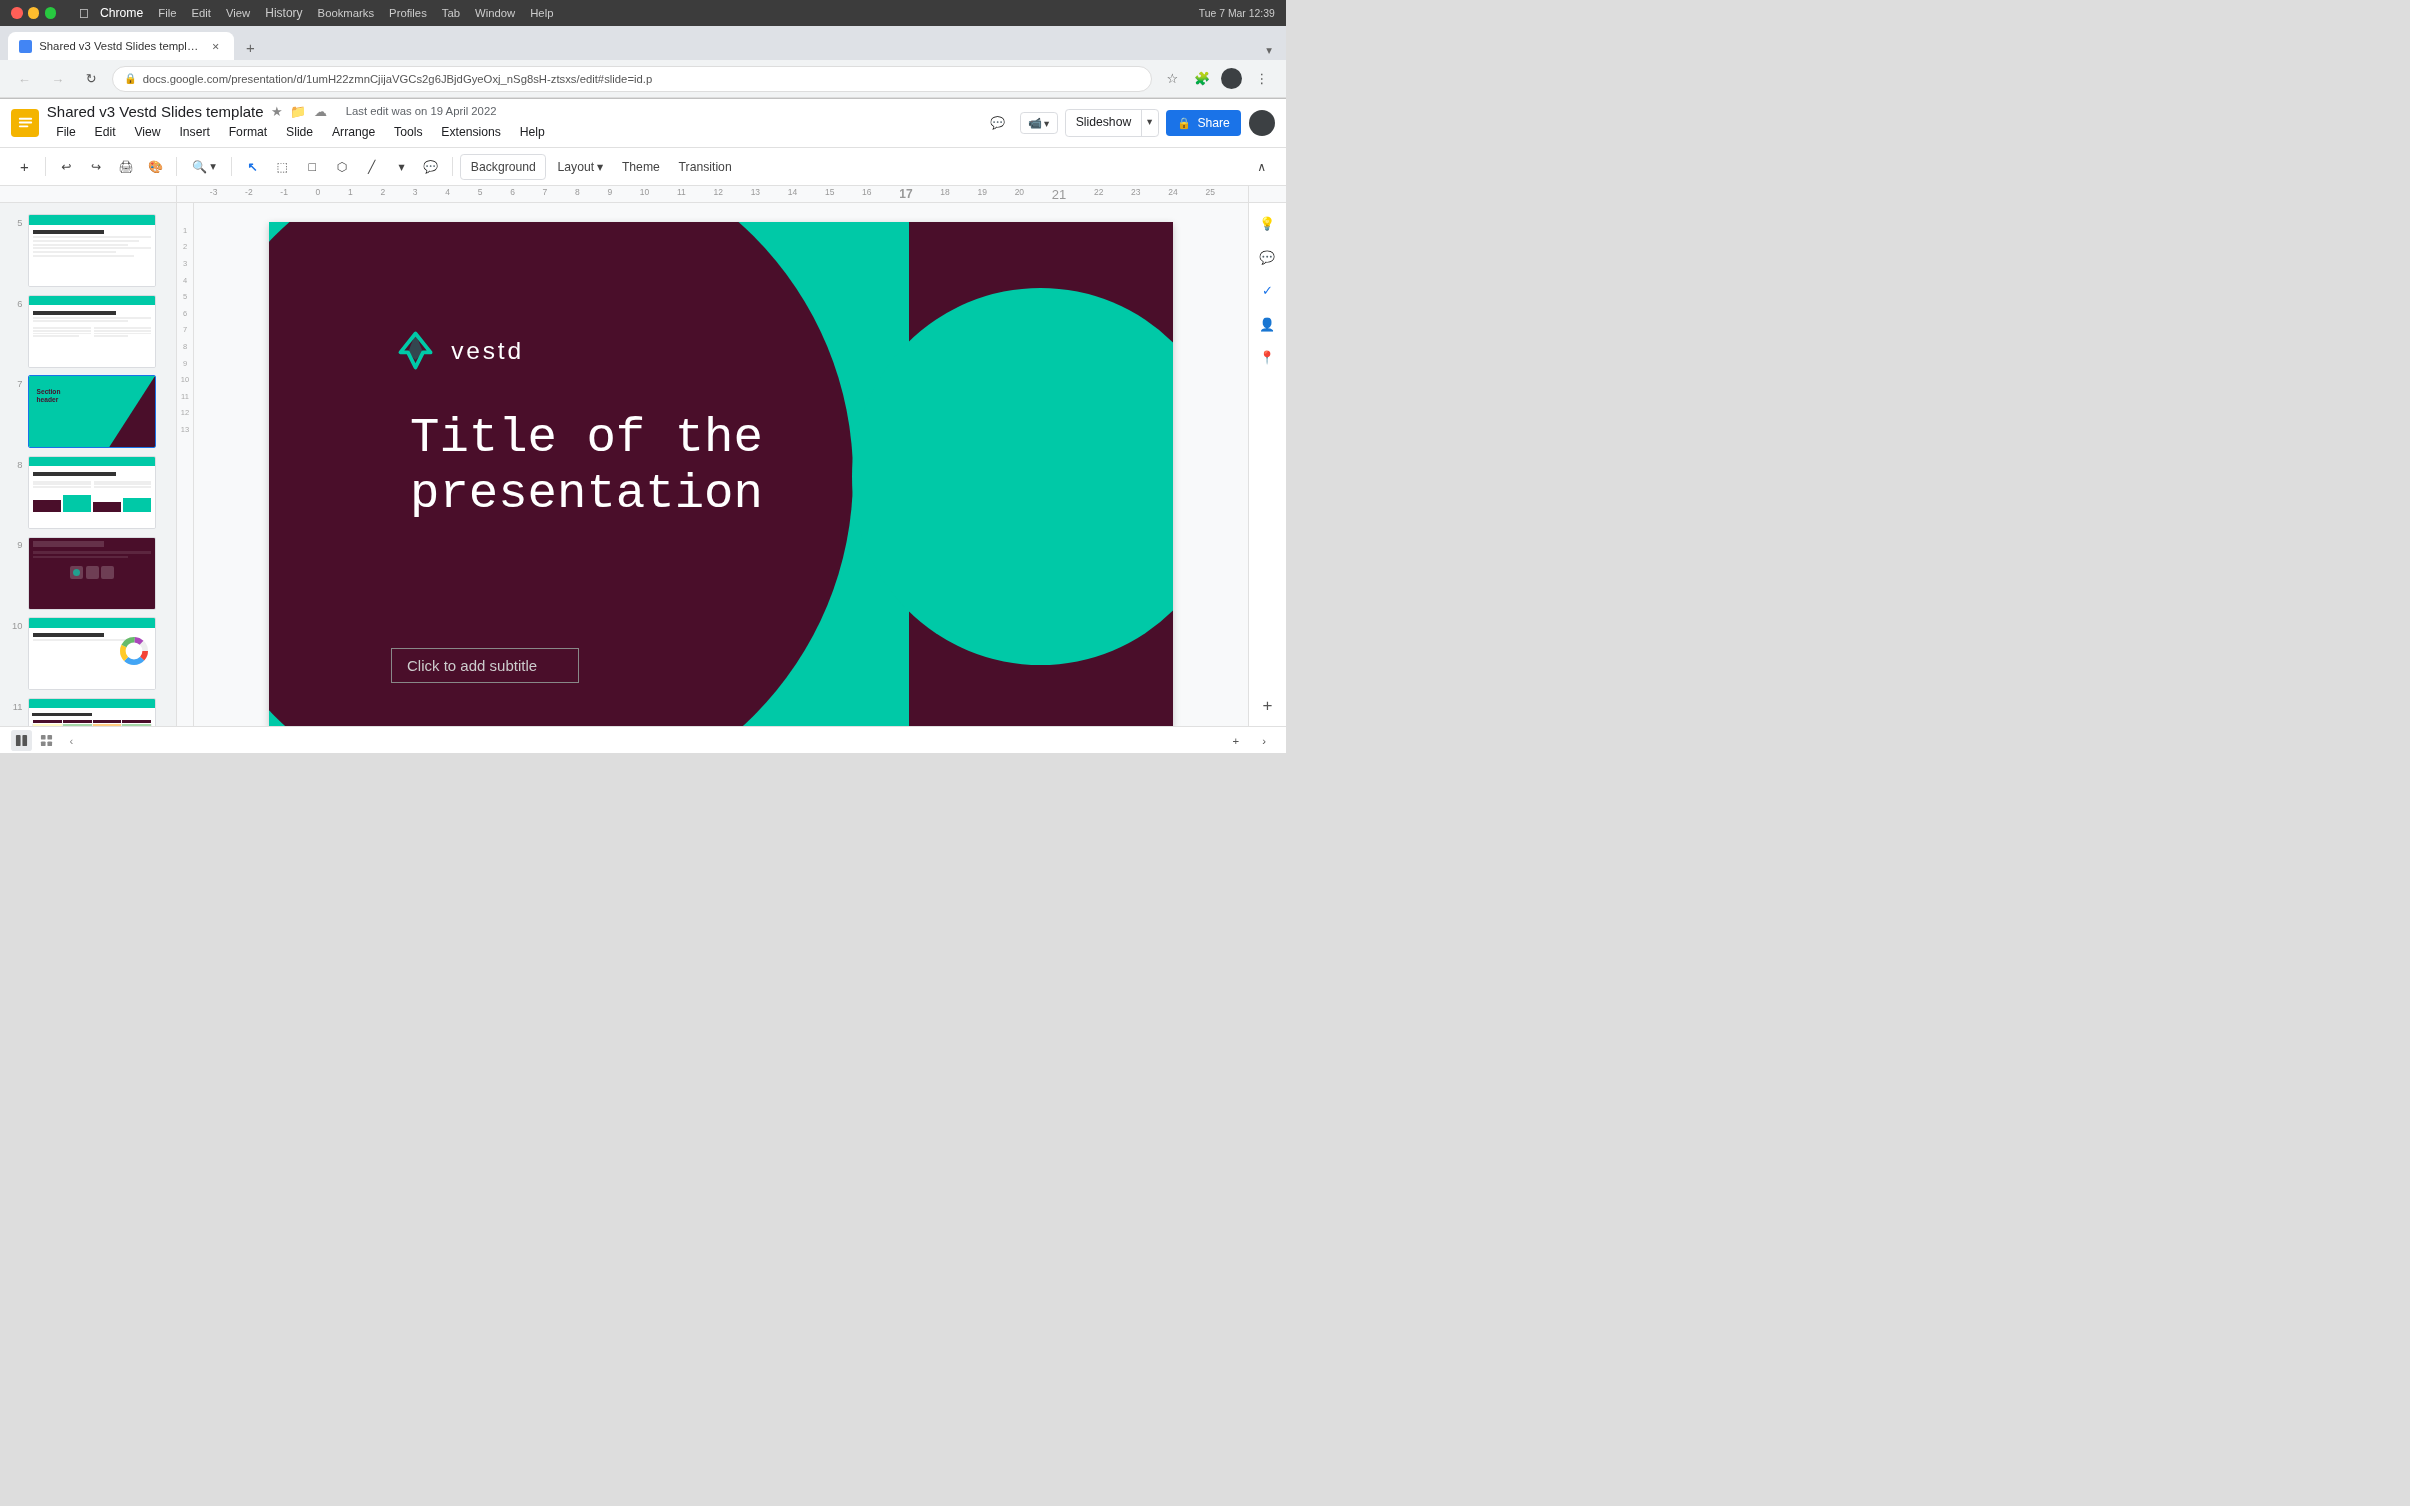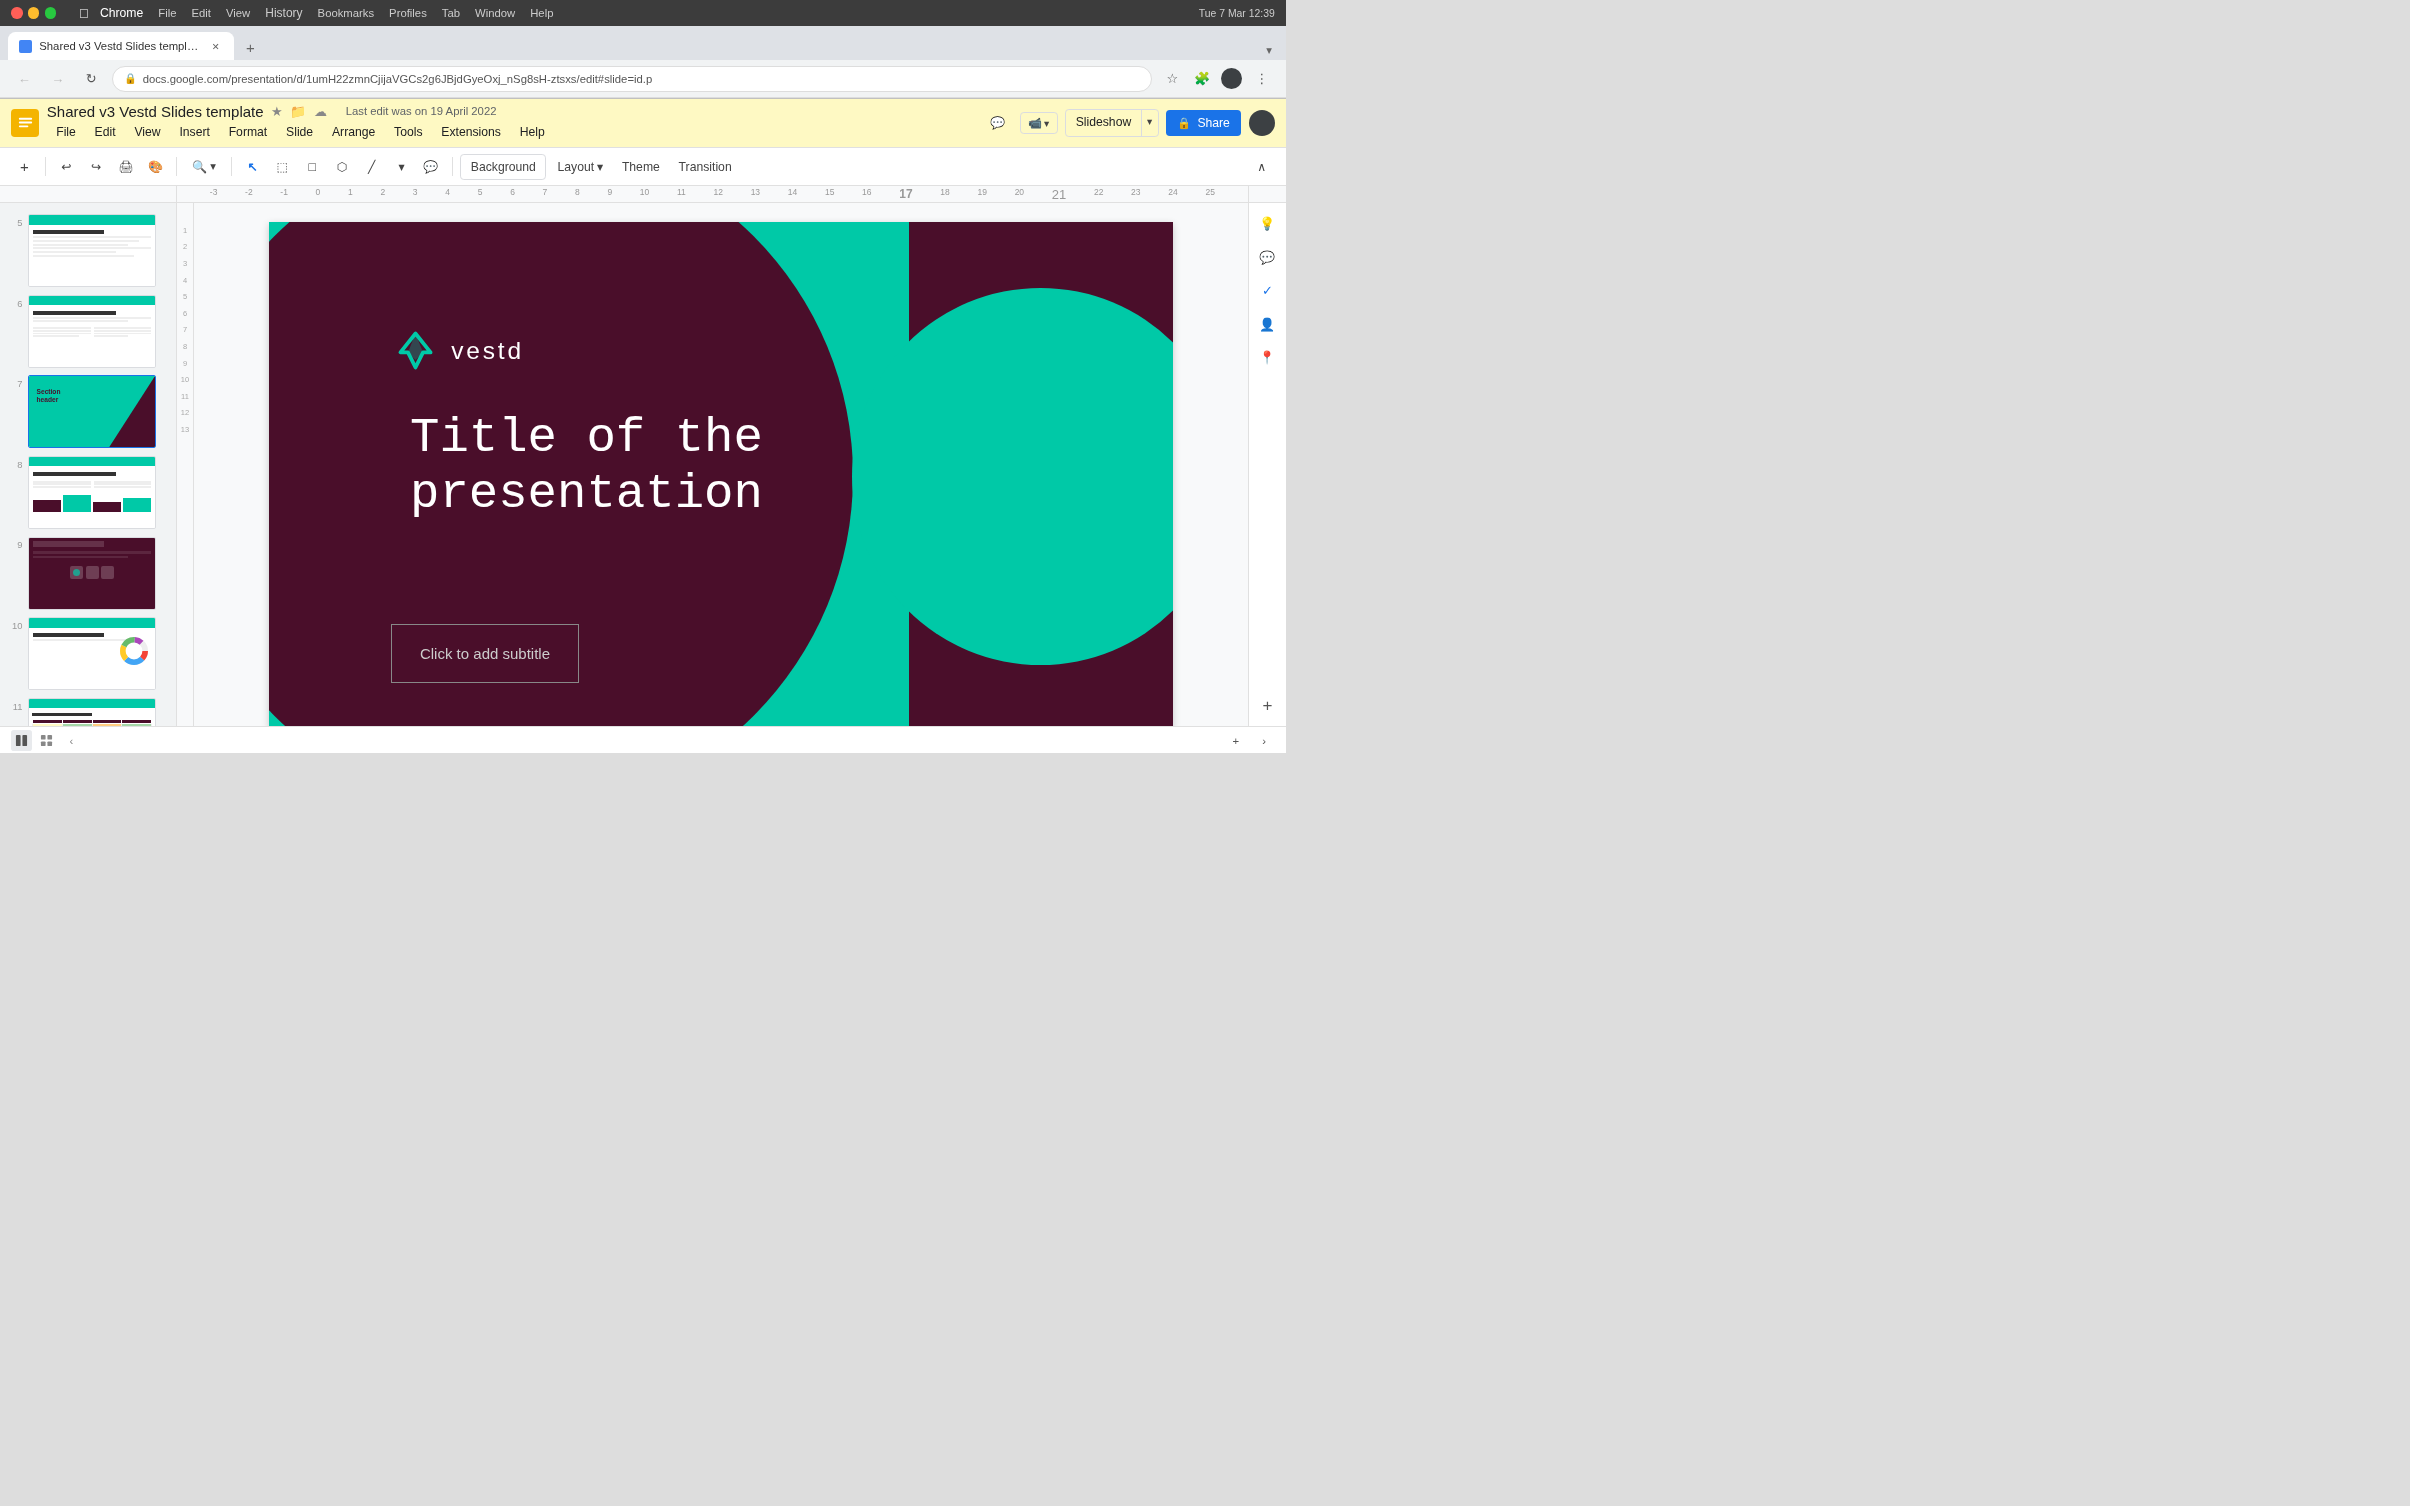--- a/index.html
+++ b/index.html
@@ -46,21 +46,21 @@
       flex: 1; height: 26px; background: #fff; border: 0.9px solid #ddd; border-radius: 13px;
       display: flex; align-items: center; padding: 0 11.3px; font-size: 11.3px; color: #333;
       gap: 5.6px;
     }
     .address-lock { color: #666; font-size: 10.4px; }
     .address-text { flex: 1; color: #555; font-size: 11.3px; }
     .nav-right { display: flex; gap: 3.8px; align-items: center; }
     .nav-icon-btn { width: 26px; height: 26px; display: flex; align-items: center; justify-content: center; border-radius: 50%; cursor: pointer; color: #555; font-size: 13px; }
 
     
-    .app { background: #fef9c3; height: calc(753px - 26px - 34px - 38px); display: flex; flex-direction: column; }
+    .app { background: #ffffff; height: calc(753px - 26px - 34px - 38px); display: flex; flex-direction: column; }
 
     
     .app-topbar {
       display: flex; align-items: center; padding: 5.6px 11.3px; gap: 7.5px;
       border-bottom: 0.9px solid #e0e0e0; height: 49px; flex-shrink: 0;
     }
     .app-logo { width: 28px; height: 28px; background: #f4b400; border-radius: 3.8px; display: flex; align-items: center; justify-content: center; color: white; font-weight: bold; font-size: 15px; flex-shrink: 0; }
     .app-title-section { flex: 1; display: flex; flex-direction: column; gap: 1.9px; }
     .app-title { font-size: 15px; color: #202124; font-weight: 500; }
     .app-menu { display: flex; gap: 0; align-items: center; }
@@ -161,25 +161,24 @@
       font-size: 49px;
       font-weight: 400;
       line-height: 1.15;
       font-family: 'Courier New', monospace;
       margin-left: 19px;
     }
     .slide-subtitle-box {
       position: absolute;
       bottom: 47px; left: 122px;
       border: 0.9px solid #888;
-      padding: 20px 15px;
+      padding: 8px 15px;
       color: #ccc;
       font-size: 15px;
       min-width: 188px;
-      text-align: center;
     }
 
     
     .right-sidebar {
       width: 38px; background: #fff; border-left: 0.9px solid #e0e0e0;
       display: flex; flex-direction: column; align-items: center;
       padding: 7.5px 0; gap: 7.5px; flex-shrink: 0;
     }
     .sidebar-icon { width: 26px; height: 26px; display: flex; align-items: center; justify-content: center; cursor: pointer; border-radius: 3.8px; color: #555; font-size: 15px; }
     .sidebar-icon.active { color: #1a73e8; }

